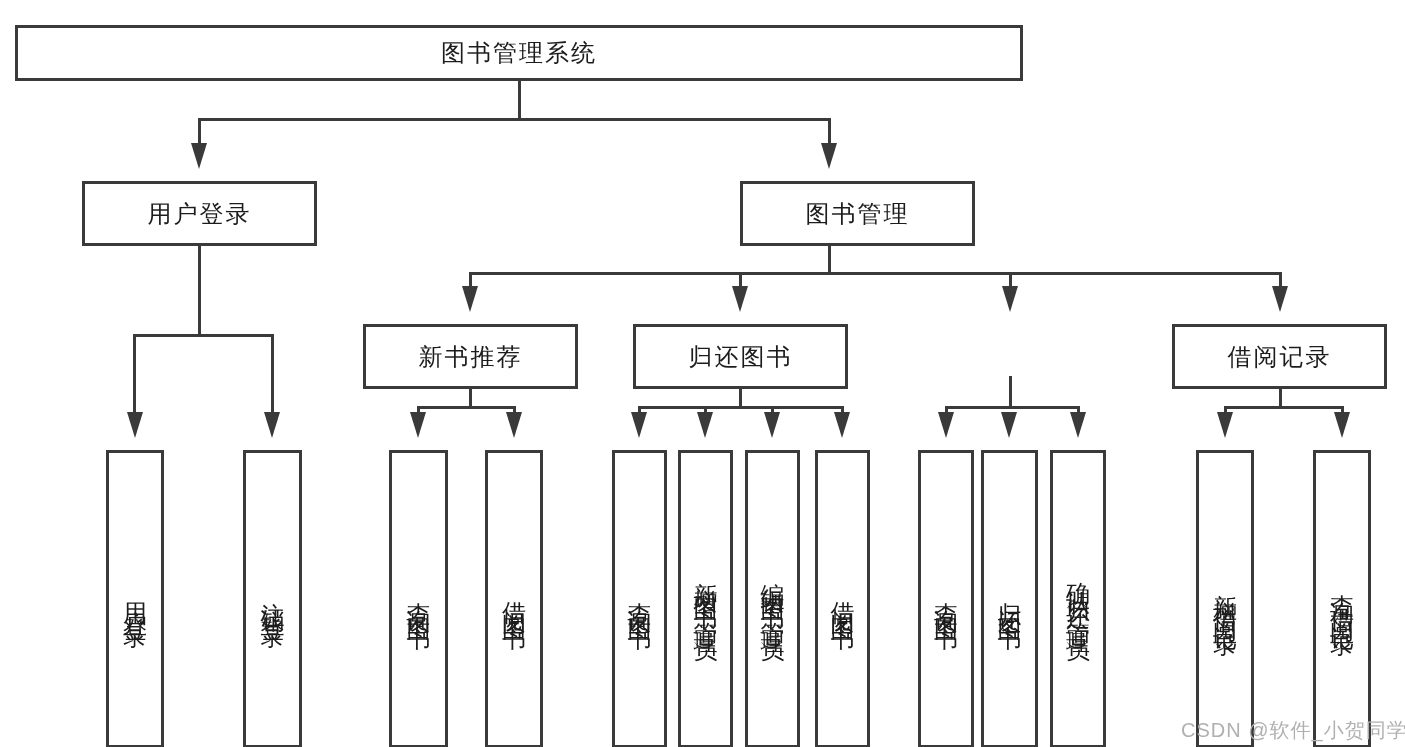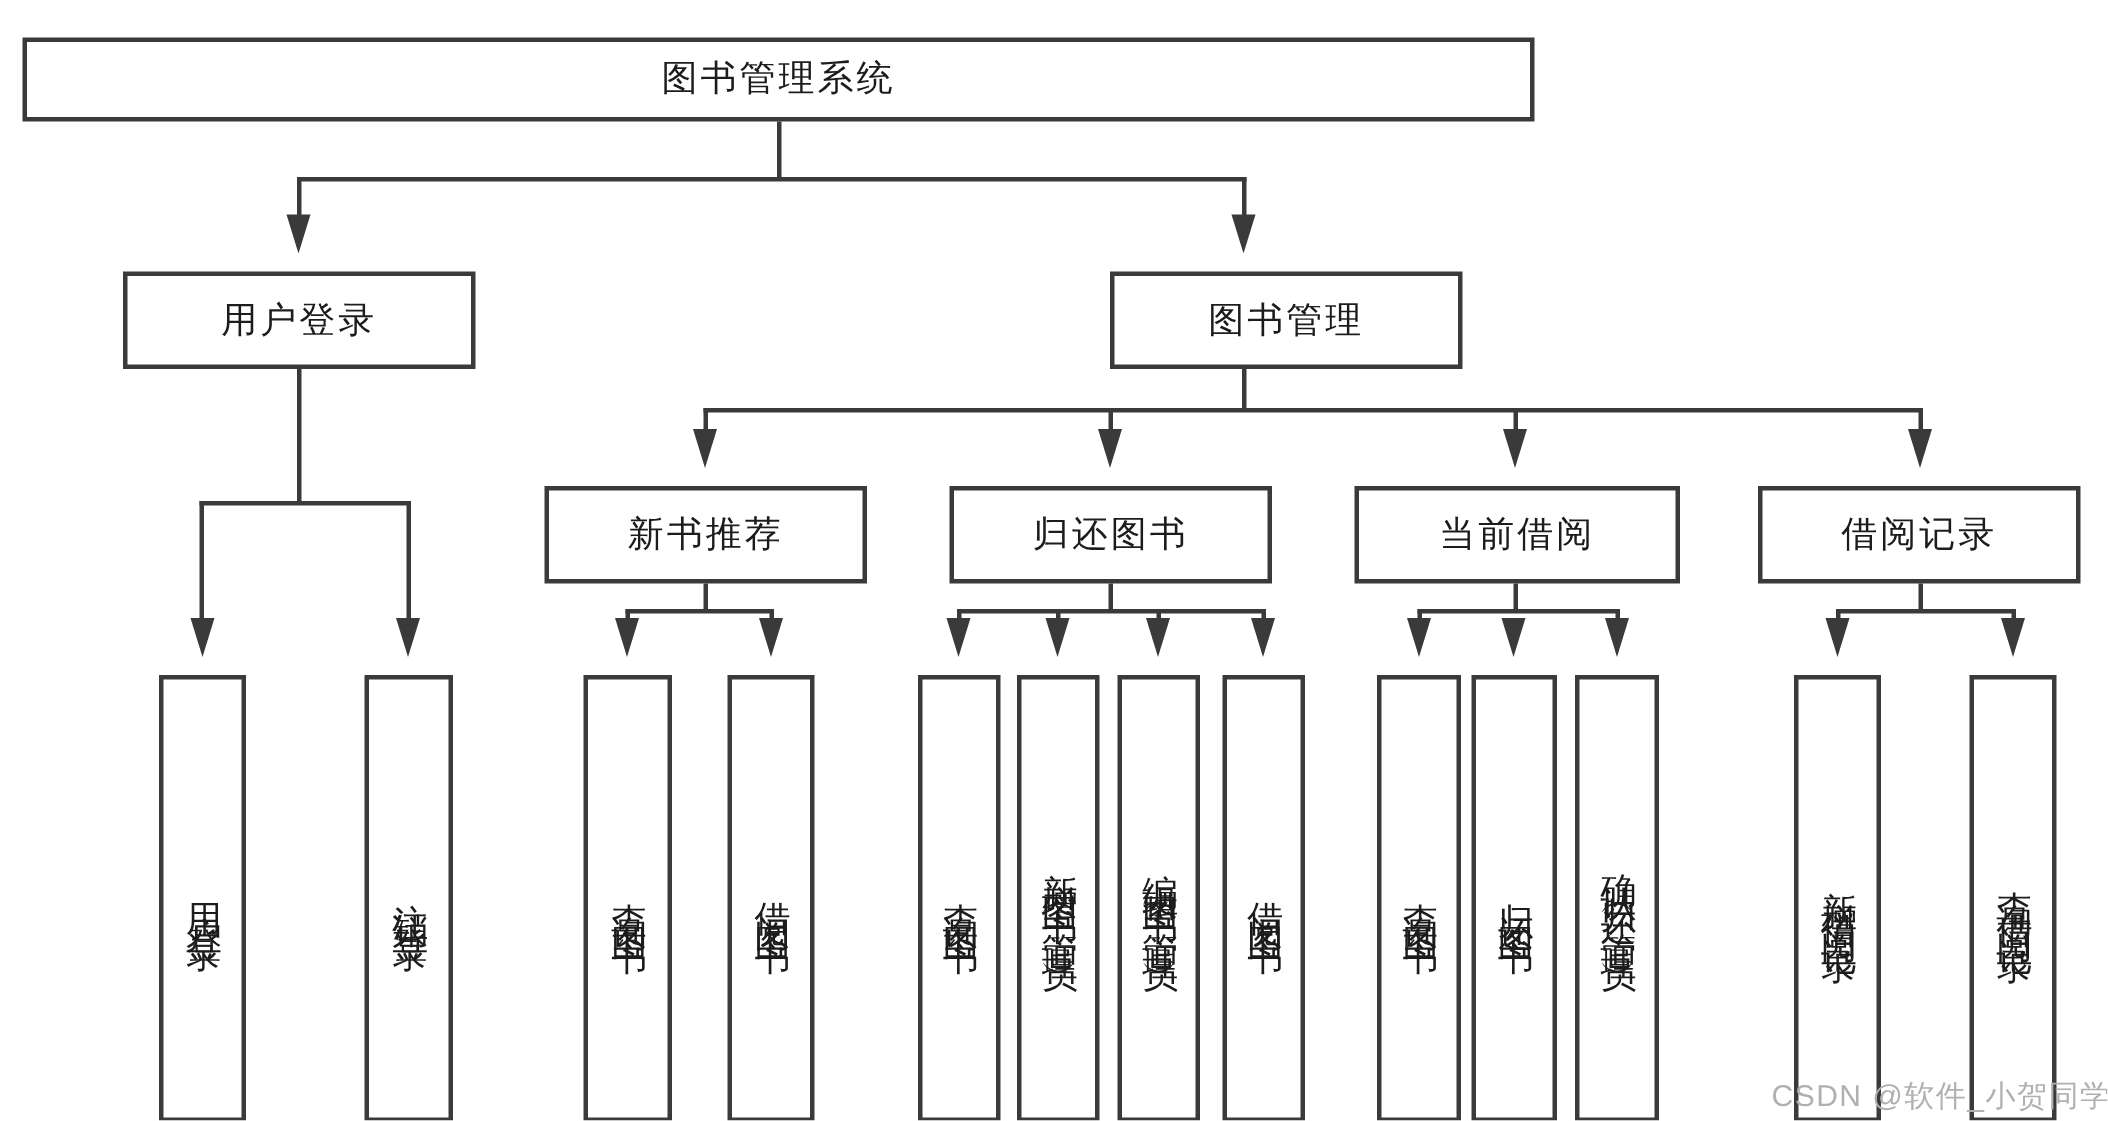--- a/index.html
+++ b/index.html
@@ -119,21 +119,20 @@
   <div class="arrow" style="left:1217px;top:412px"></div>
   <div class="arrow" style="left:1334px;top:412px"></div>
 
   <div class="box h" style="left:15px;top:13px;width:1008px;height:56px">图书管理系统</div>
 
   <div class="box h" style="left:82px;top:169px;width:235px;height:65px">用户登录</div>
   <div class="box h" style="left:740px;top:169px;width:235px;height:65px">图书管理</div>
 
   <div class="box h" style="left:363px;top:312px;width:215px;height:65px">新书推荐</div>
   <div class="box h" style="left:633px;top:312px;width:215px;height:65px">归还图书</div>
-  <div class="box h" style="left:903px;top:312px;width:217px;height:65px">当前借阅</div>
   <div class="box h" style="left:1172px;top:312px;width:215px;height:65px">借阅记录</div>
 
   <div class="box v" style="left:106px;top:438px;width:58px;height:298px">用户登录</div>
   <div class="box v" style="left:243px;top:438px;width:59px;height:298px">注销登录</div>
 
   <div class="box v" style="left:389px;top:438px;width:59px;height:298px">查询图书</div>
   <div class="box v" style="left:485px;top:438px;width:58px;height:298px">借阅图书</div>
 
   <div class="box v" style="left:612px;top:438px;width:55px;height:298px">查询图书</div>
   <div class="box v" style="left:678px;top:438px;width:55px;height:298px">新增图书（管理员）</div>

